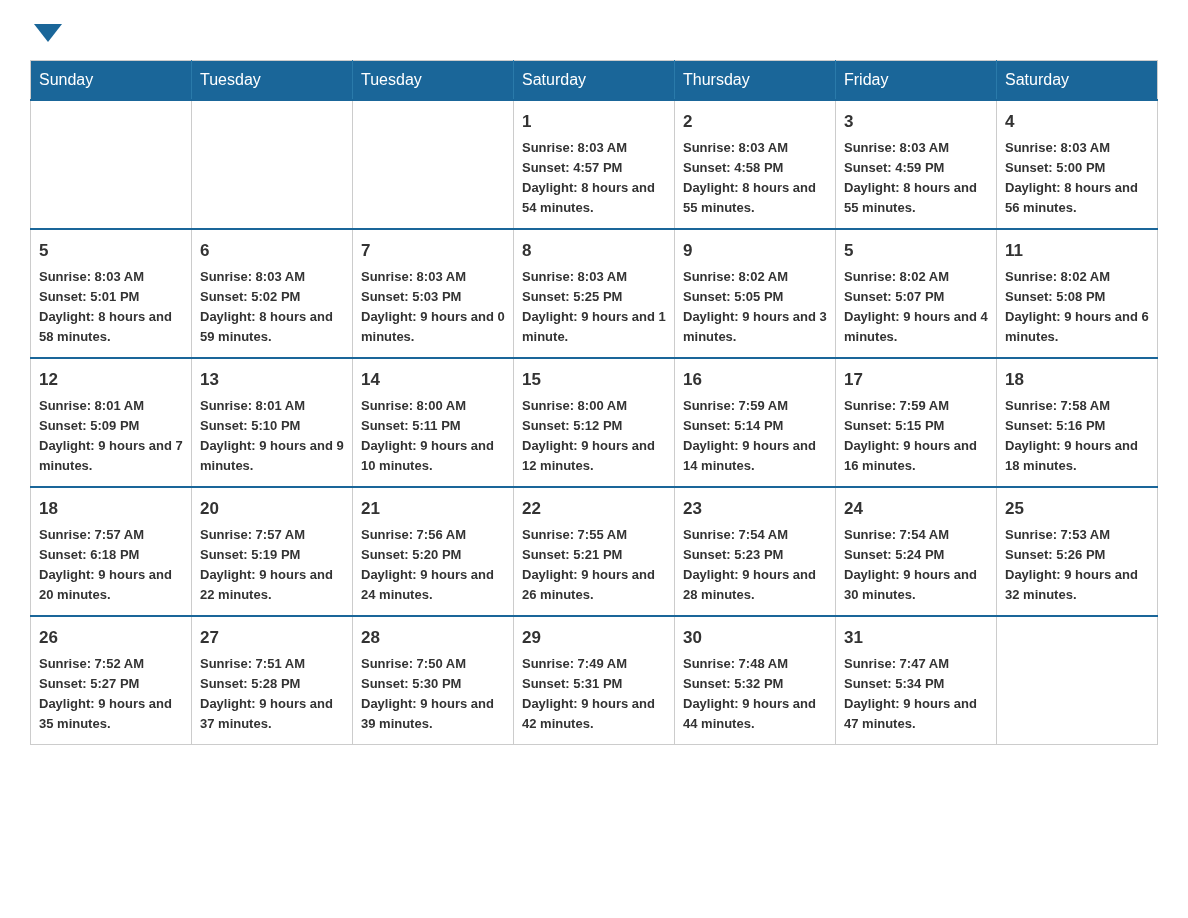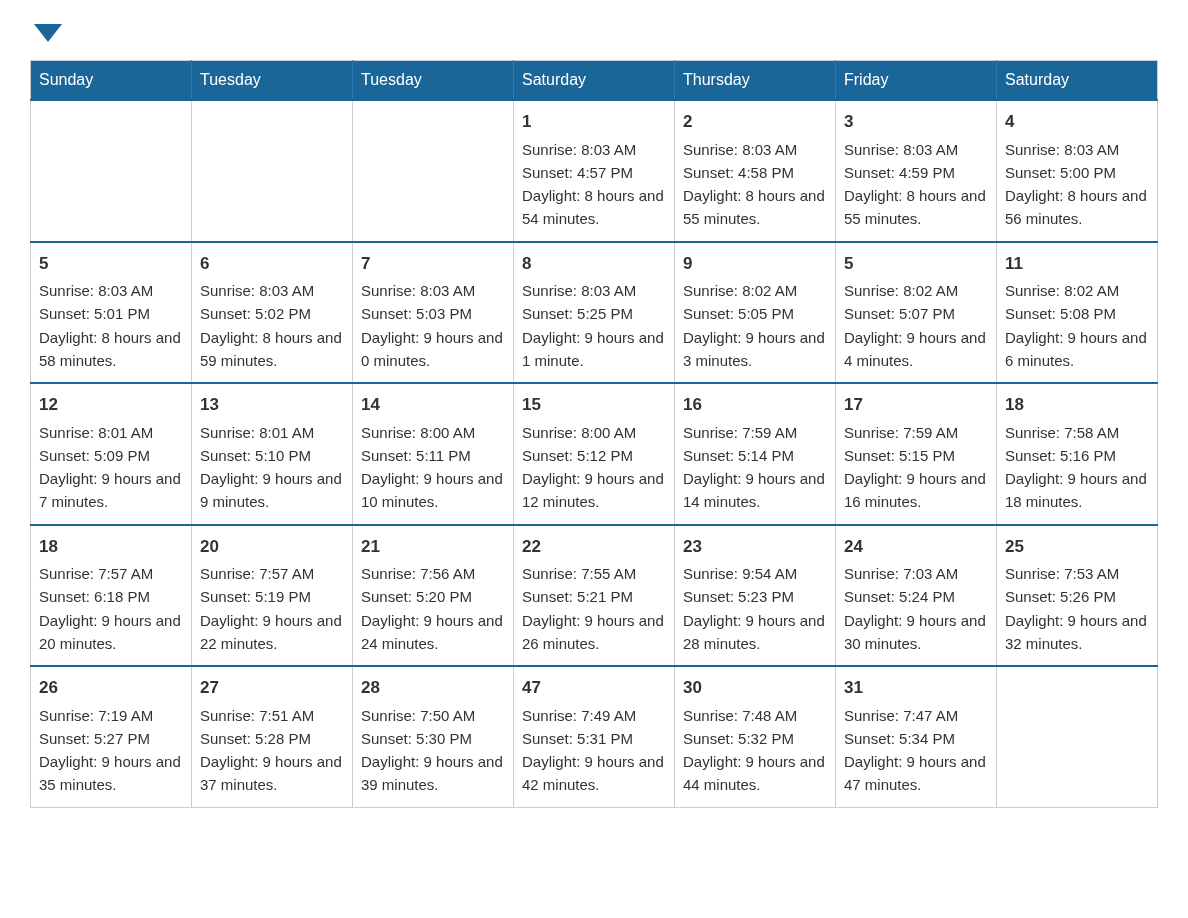--- a/index.html
+++ b/index.html
@@ -88,23 +88,24 @@
       line-height: 1.5;
     }
     .day-number {
       font-size: 17px;
       font-weight: bold;
       color: #333;
       display: block;
       margin-bottom: 3px;
     }
     .day-info {
-      font-size: 15px;
+      font-size: 13px;
       color: #333;
       line-height: 1.55;
+      font-weight: bold;
     }
     .empty-cell {
       background: #fff;
     }
     .calendar-table tr {
       border-bottom: 2px solid #1a6699;
     }
     .calendar-table tbody tr:last-child {
       border-bottom: 1px solid #ccc;
       border-radius: 25px;
@@ -299,64 +300,64 @@
         </td>
         <td>
           <span class="day-number">22</span>
           <div class="day-info">Sunrise: 7:55 AM
 Sunset: 5:21 PM
 Daylight: 9 hours
 and 26 minutes.</div>
         </td>
         <td>
           <span class="day-number">23</span>
-          <div class="day-info">Sunrise: 9:54 AM
+          <div class="day-info">Sunrise: 7:54 AM
 Sunset: 5:23 PM
 Daylight: 9 hours
 and 28 minutes.</div>
         </td>
         <td>
           <span class="day-number">24</span>
-          <div class="day-info">Sunrise: 7:03 AM
+          <div class="day-info">Sunrise: 7:54 AM
 Sunset: 5:24 PM
 Daylight: 9 hours
 and 30 minutes.</div>
         </td>
         <td>
           <span class="day-number">25</span>
           <div class="day-info">Sunrise: 7:53 AM
 Sunset: 5:26 PM
 Daylight: 9 hours
 and 32 minutes.</div>
         </td>
       </tr>
       <tr>
         <td>
           <span class="day-number">26</span>
-          <div class="day-info">Sunrise: 7:19 AM
+          <div class="day-info">Sunrise: 7:52 AM
 Sunset: 5:27 PM
 Daylight: 9 hours
 and 35 minutes.</div>
         </td>
         <td>
           <span class="day-number">27</span>
           <div class="day-info">Sunrise: 7:51 AM
 Sunset: 5:28 PM
 Daylight: 9 hours
 and 37 minutes.</div>
         </td>
         <td>
           <span class="day-number">28</span>
           <div class="day-info">Sunrise: 7:50 AM
 Sunset: 5:30 PM
 Daylight: 9 hours
 and 39 minutes.</div>
         </td>
         <td>
-          <span class="day-number">47</span>
+          <span class="day-number">29</span>
           <div class="day-info">Sunrise: 7:49 AM
 Sunset: 5:31 PM
 Daylight: 9 hours
 and 42 minutes.</div>
         </td>
         <td>
           <span class="day-number">30</span>
           <div class="day-info">Sunrise: 7:48 AM
 Sunset: 5:32 PM
 Daylight: 9 hours

